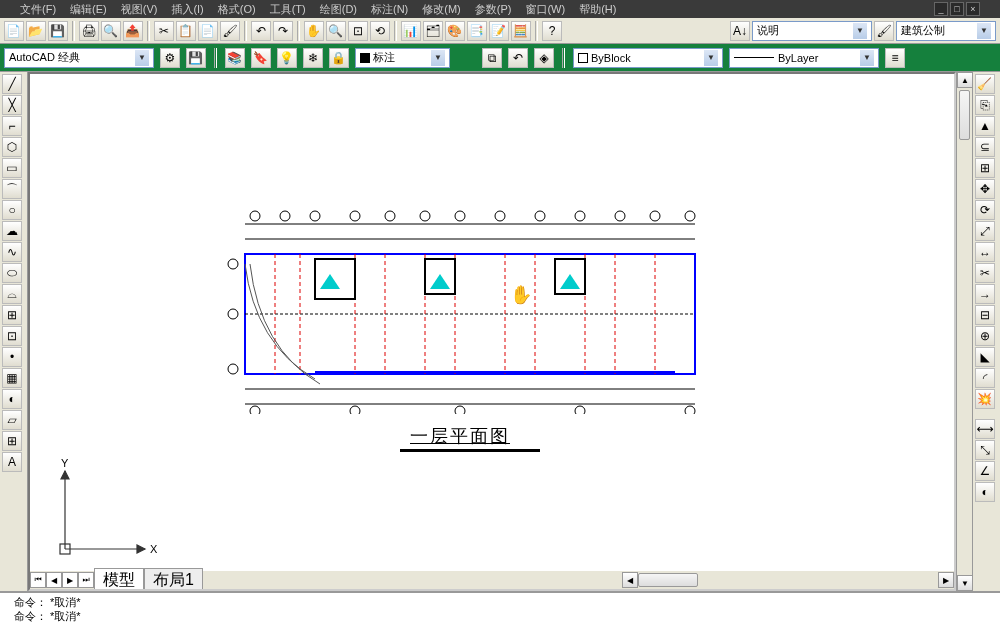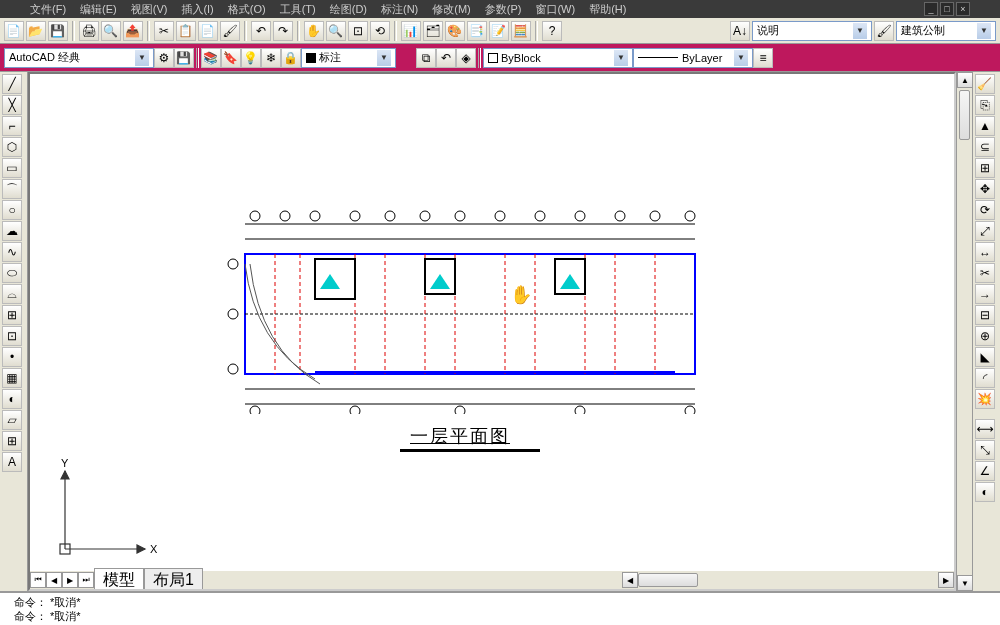--- a/index.html
+++ b/index.html
@@ -1,22 +1,22 @@
 <!DOCTYPE html>
 <html><head>
 <meta charset="utf-8">
 <style>
 *{box-sizing:border-box;margin:0;padding:0;font-family:Arial,sans-serif;font-size:11px}
 body{background:#4a4a4a;width:1000px;height:625px;overflow:hidden;display:flex;flex-direction:column}
-.menubar{background:#3a3a3a;height:18px;display:flex;align-items:center;padding:0 30px;gap:14px;color:#ccc}
+.menubar{background:#3a3a3a;height:18px;display:flex;align-items:center;padding:0 20px;gap:14px;color:#ccc}
 .menubar span{cursor:pointer}
 .window-ctrl{margin-left:auto;display:flex;gap:2px}
 .window-ctrl span{width:14px;height:14px;background:#2a2a2a;border:1px solid #666;display:flex;align-items:center;justify-content:center;color:#ccc;font-size:9px}
 .toolbar{background:#e8e6d8;border-bottom:1px solid #999;display:flex;align-items:center;padding:1px 4px;gap:2px;height:26px}
-.toolbar2{background:#be185d;border-bottom:1px solid #999;display:flex;align-items:center;padding:2px 4px;height:28px}
+.toolbar2{background:#15803d;border-bottom:1px solid #999;display:flex;align-items:center;padding:2px 4px;gap:6px;height:28px}
 .tbtn{width:20px;height:20px;border:1px solid #bbb;background:linear-gradient(#fff,#e0ddd0);display:flex;align-items:center;justify-content:center;cursor:pointer;font-size:12px}
 .tsep{width:3px;height:20px;border-left:1px solid #aaa;border-right:1px solid #fff;margin:0 2px}
 .dropdown{height:20px;background:#fff;border:1px solid #7a9ac9;display:flex;align-items:center;padding:0 4px;cursor:pointer}
 .dropdown .arrow{margin-left:auto;width:14px;height:16px;background:linear-gradient(#dce6f5,#b8cde8);display:flex;align-items:center;justify-content:center;font-size:8px;color:#333}
 .main{flex:1;display:flex;background:#e8e6d8;overflow:hidden}
 .toolcol{width:28px;background:#e8e6d8;border-right:1px solid #999;display:flex;flex-direction:column;padding:2px;gap:1px}
 .toolcol-r{border-left:1px solid #999;border-right:none}
 .canvas-wrap{flex:1;display:flex;flex-direction:column;background:#fff;border:2px inset #ccc;position:relative}
 .canvas{flex:1;background:#fff;position:relative;overflow:hidden}
 .scrollbar-v{width:16px;background:#e8e6d8;border-left:1px solid #999;display:flex;flex-direction:column}
@@ -122,21 +122,21 @@
   <div style="width:20px"></div>
   <div class="tbtn">⧉</div>
   <div class="tbtn">↶</div>
   <div class="tbtn">◈</div>
   <div class="tsep"></div>
   <div class="dropdown" style="width:150px">
     <span class="color-sq" style="background:#fff;border:1px solid #000"></span>
     <span>ByBlock</span>
     <span class="arrow">▼</span>
   </div>
-  <div class="dropdown" style="width:120px">
+  <div class="dropdown" style="width:150px">
     <span style="width:40px;height:1px;background:#000;margin-right:4px"></span>
     <span>ByLayer</span>
     <span class="arrow">▼</span>
   </div>
   <div class="tbtn">≡</div>
 </div>
 
 <div class="main">
   <div class="toolcol">
     <div class="tbtn">╱</div>

